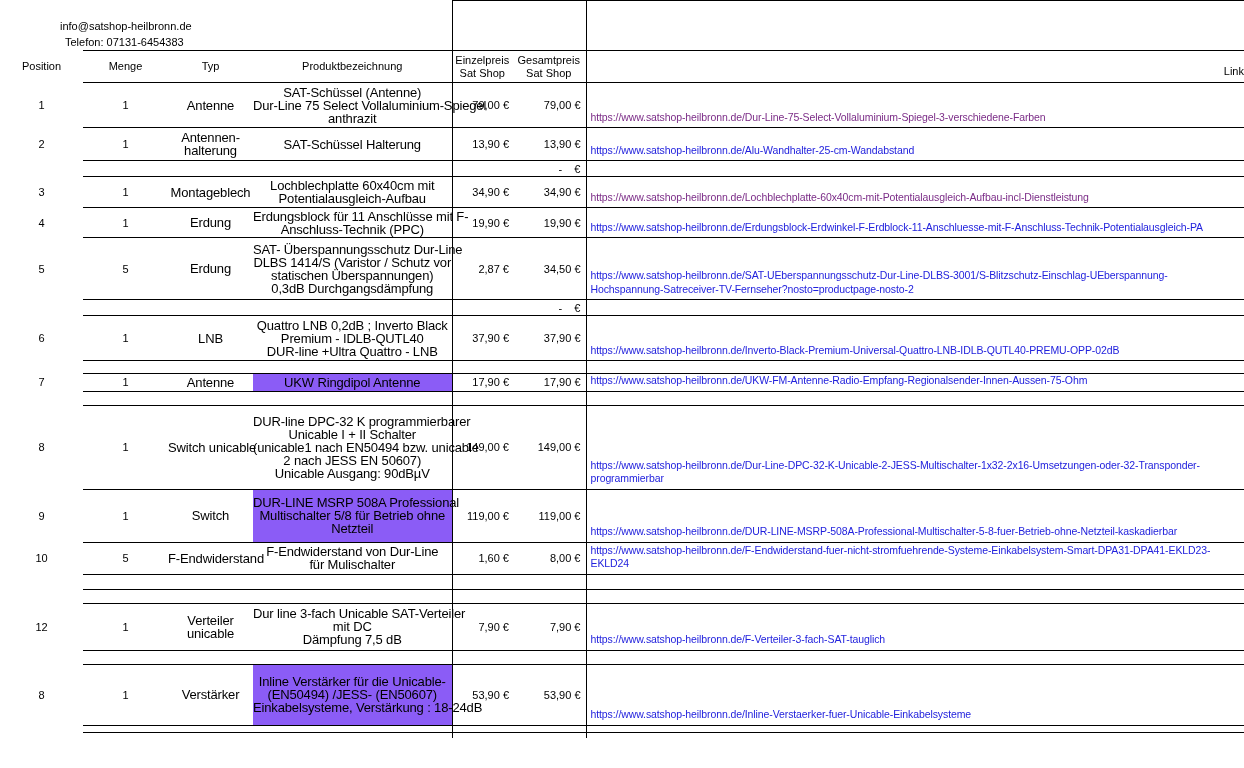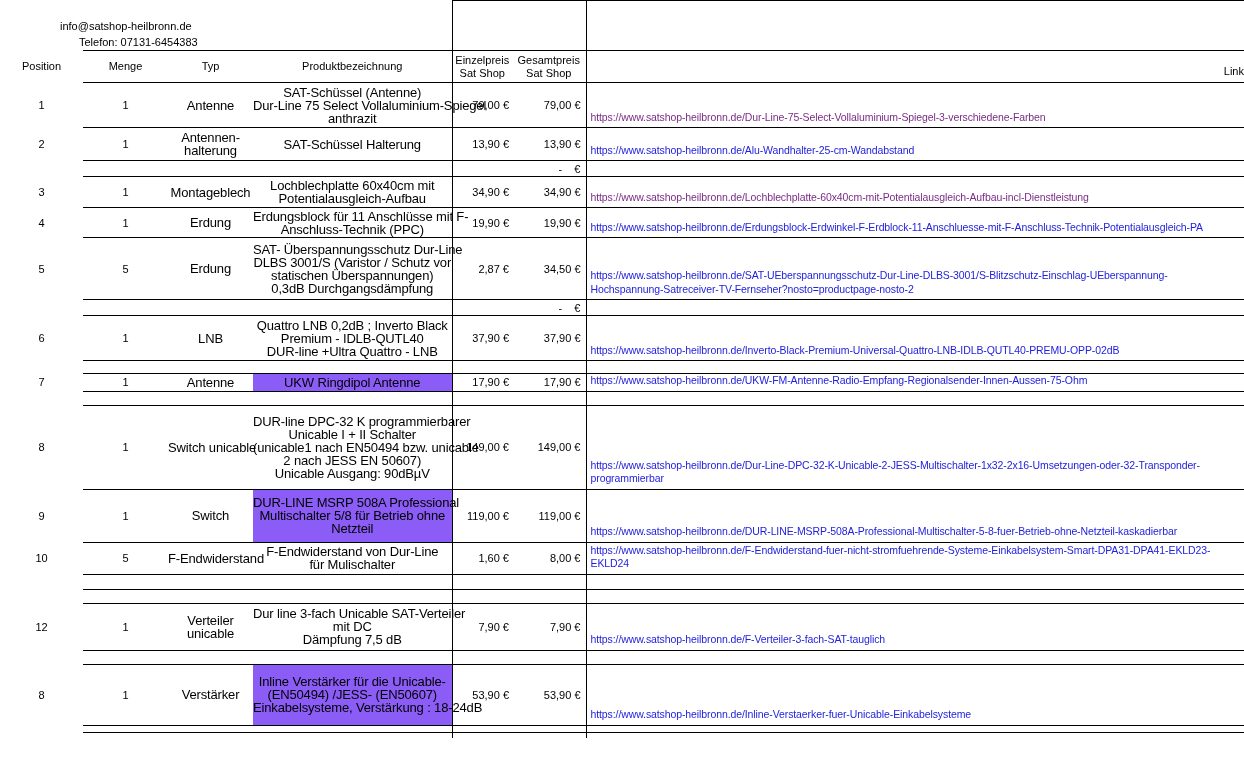--- a/index.html
+++ b/index.html
@@ -18,21 +18,21 @@
   #parts-table td:nth-child(4),#parts-table td:nth-child(6){border-right:1px solid #000}
   #parts-table tr.info1 td:nth-child(n+5){border-top:1px solid #000}
   #parts-table .hdr td{line-height:13px}
   #parts-table .hdr .two{white-space:pre-line}
   #parts-table .hdr .linkh{text-align:right;vertical-align:bottom;padding:0 0 4px 4px}
   .lk{font-size:10.5px;letter-spacing:-0.1px;line-height:13.5px;color:#2222dd;
       white-space:pre;cursor:pointer}
   .lk.visited{color:#7b2c87}
   .contact{position:absolute;font-size:11px;white-space:pre}
   #contact-email{left:60px;top:20px}
-  #contact-phone{left:79px;top:36px}
+  #contact-phone{left:65px;top:36px}
 </style>
 </head>
 <body>
 
 <div id="page">
 
   <div id="contact-email" class="contact">info@satshop-heilbronn.de</div>
   <div id="contact-phone" class="contact">Telefon: 07131-6454383</div>
 
   <table id="parts-table">
@@ -125,21 +125,21 @@
 Anschluss-Technik (PPC)</td>
           <td class="p1">19,90 €</td>
           <td class="p2">19,90 €</td>
           <td class="linkc"><a class="lk">https://www.satshop-heilbronn.de/Erdungsblock-Erdwinkel-F-Erdblock-11-Anschluesse-mit-F-Anschluss-Technik-Potentialausgleich-PA</a></td>
         </tr>
         <tr class="b" style="height: 62px;">
           <td class="c">5</td>
           <td class="c">5</td>
           <td class="c pre">Erdung</td>
           <td class="c pre">SAT- Überspannungsschutz Dur-Line
-DLBS 3001/S (Varistor / Schutz vor
+DLBS 1414/S (Varistor / Schutz vor
 statischen Überspannungen)
 0,3dB Durchgangsdämpfung</td>
           <td class="p1">2,87 €</td>
           <td class="p2">34,50 €</td>
           <td class="linkc"><a class="lk">https://www.satshop-heilbronn.de/SAT-UEberspannungsschutz-Dur-Line-DLBS-3001/S-Blitzschutz-Einschlag-UEberspannung-
 Hochspannung-Satreceiver-TV-Fernseher?nosto=productpage-nosto-2</a></td>
         </tr>
         <tr class="b" style="height: 16px;">
           <td class="c"></td>
           <td class="c"></td>

